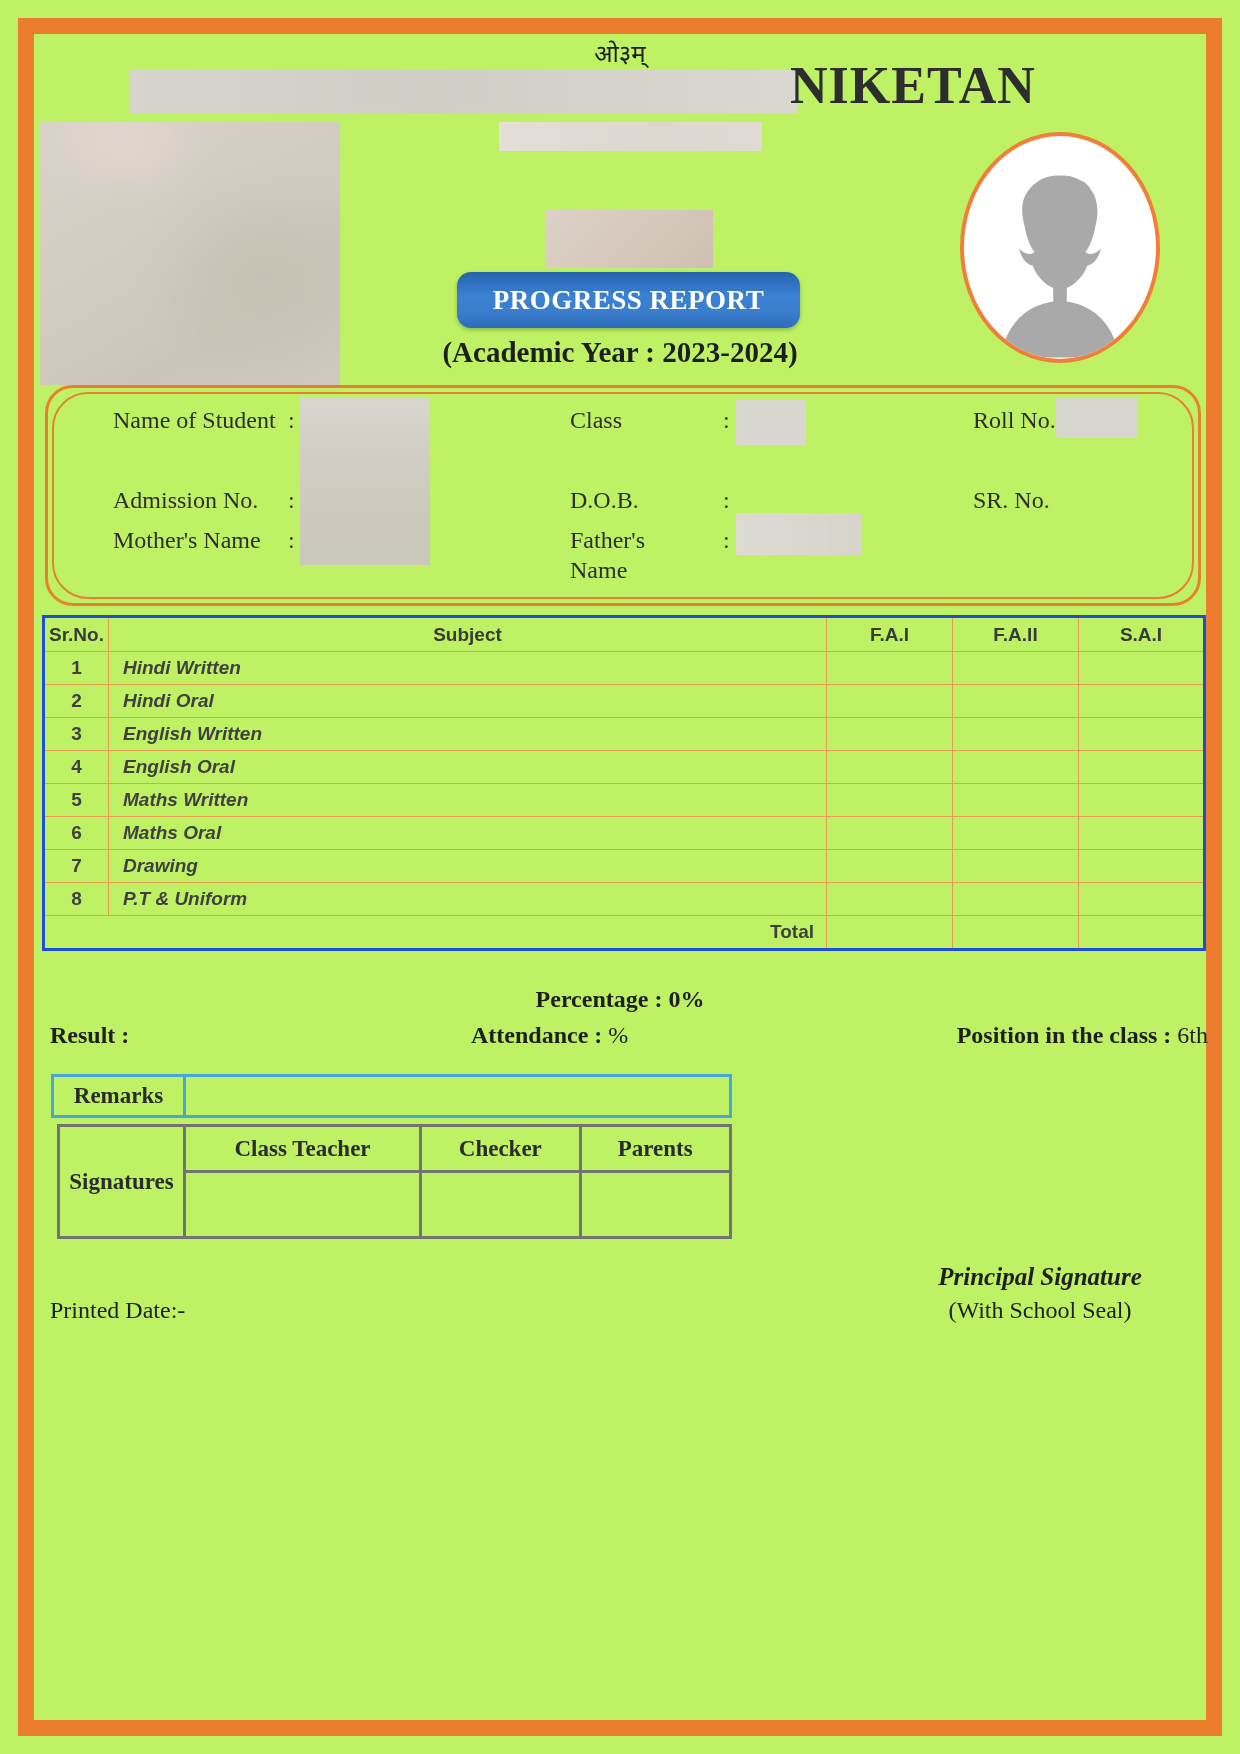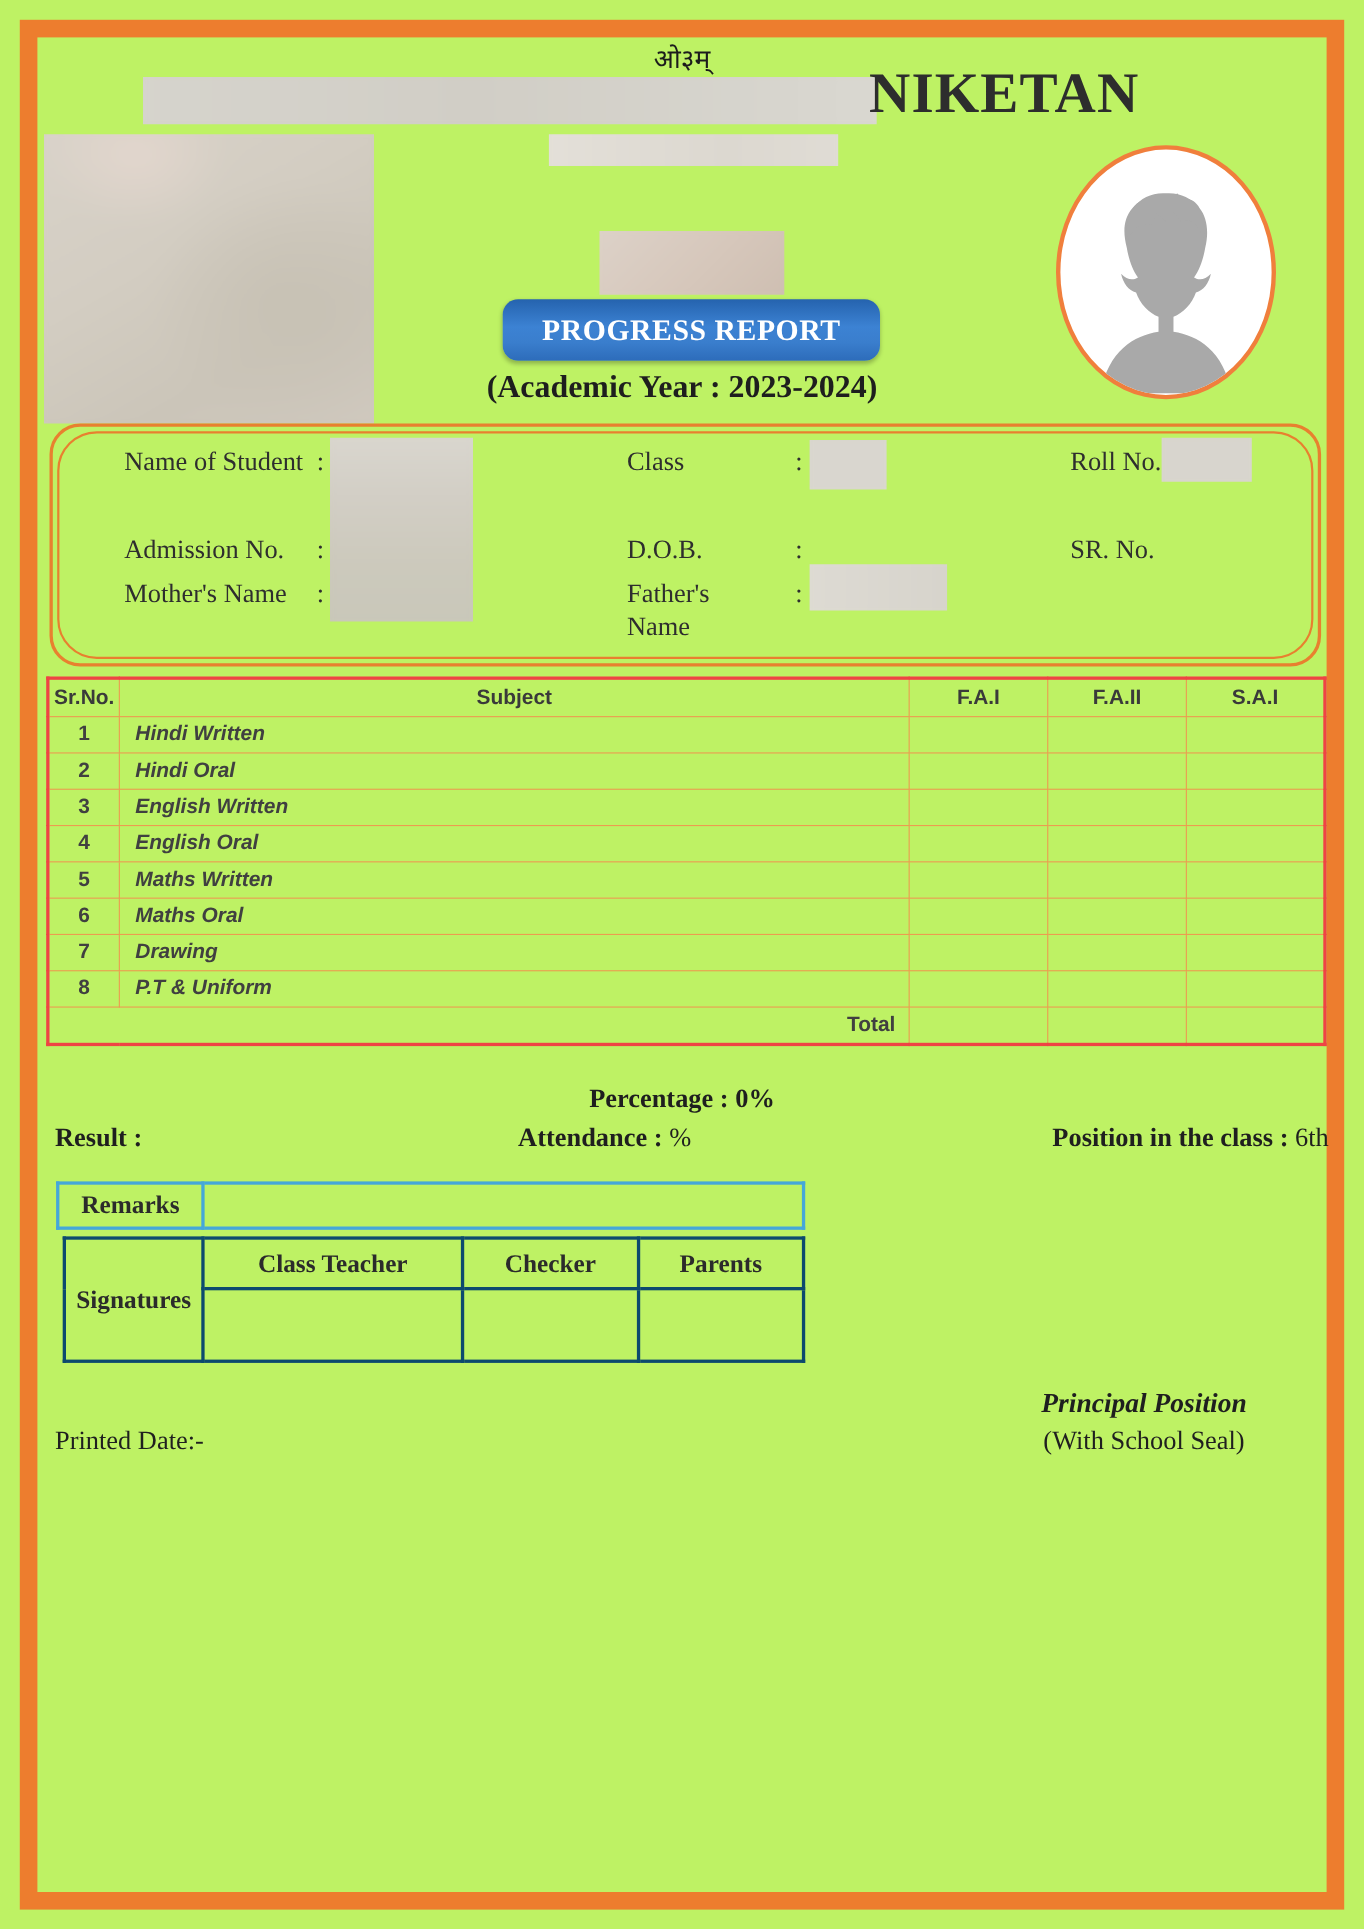--- a/index.html
+++ b/index.html
@@ -57,41 +57,41 @@
   .col-c1{left:240px;}
   .lbl-c2{left:522px;width:122px;}
   .col-c2{left:675px;}
   .lbl-c3{left:925px;}
   .r1{top:17px;} .r2{top:97px;} .r3{top:137px;}
 
   
   .marks{left:42px;top:615px;width:1161px;border-collapse:collapse;table-layout:fixed;
          font-family:"Liberation Sans",sans-serif;}
   .marks td,.marks th{border:1.5px solid #EC9C50;padding:0;}
-  .marks{border:3px solid #ef4444;}
+  .marks{border:3px solid #1d4ed8;}
   .marks th{height:33px;font-size:19px;font-weight:700;color:#3a3a3a;text-align:center;}
   .marks td{height:32px;font-size:19px;font-weight:700;color:#404040;}
   .marks .c-sr{text-align:center;}
   .marks .c-sub{padding-left:14px;text-align:left;font-style:italic;}
   .marks .c-total{text-align:right;padding-right:12px;}
 
   
   .pct{left:0;right:0;top:986px;text-align:center;font-size:24px;font-weight:700;color:#1f1f1f;}
   .result{left:50px;top:1022px;font-size:24px;font-weight:700;color:#1f1f1f;}
   .attendance{left:471px;top:1022px;font-size:24px;font-weight:700;color:#1f1f1f;}
   .position{right:32px;top:1022px;font-size:24px;color:#1f1f1f;text-align:right;}
   .position b{font-weight:700;}
   .val-normal{font-weight:400;}
 
   
   .remarks{left:51px;top:1074px;width:681px;height:44px;border-collapse:collapse;}
   .remarks td{border:3px solid #45A7DA;font-size:23px;font-weight:700;color:#2b2b2b;}
   .remarks .rl{width:127px;text-align:center;}
   .sigs{left:57px;top:1124px;width:675px;border-collapse:collapse;}
-  .sigs td{border:3px solid #0c4a6e;font-size:23px;font-weight:700;color:#2b2b2b;text-align:center;}
+  .sigs td{border:3px solid #737373;font-size:23px;font-weight:700;color:#2b2b2b;text-align:center;}
   .sigs .sig-label{width:122px;}
   .sigs .hrow td{height:41px;}
   .sigs .vrow td{height:61px;}
 
   
   .principal{left:900px;top:1263px;width:280px;text-align:center;font-size:25px;font-weight:700;
              font-style:italic;color:#1f1f1f;}
   .seal{left:900px;top:1297px;width:280px;text-align:center;font-size:24px;color:#1f1f1f;}
   .printed{left:50px;top:1297px;font-size:24px;color:#1f1f1f;}
 </style>
@@ -268,17 +268,17 @@
       <td style="width:150px">Parents</td>
     </tr>
     <tr class="vrow">
       <td></td>
       <td></td>
       <td></td>
     </tr>
   </tbody>
     </table>
 
-  <div class="abs principal">Principal Position</div>
+  <div class="abs principal">Principal Signature</div>
   <div class="abs seal">(With School Seal)</div>
   <div class="abs printed">Printed Date:-</div>
 
 </div>
 
 </body></html>

